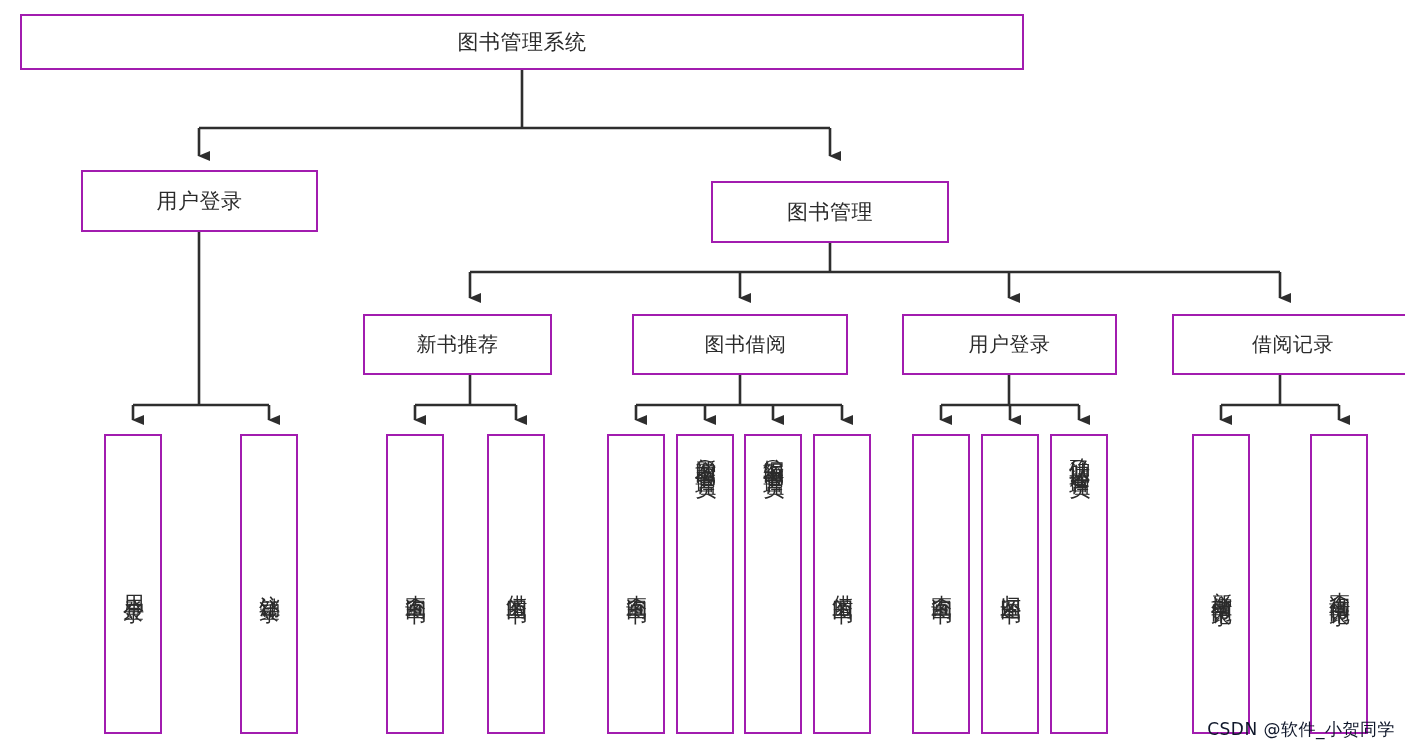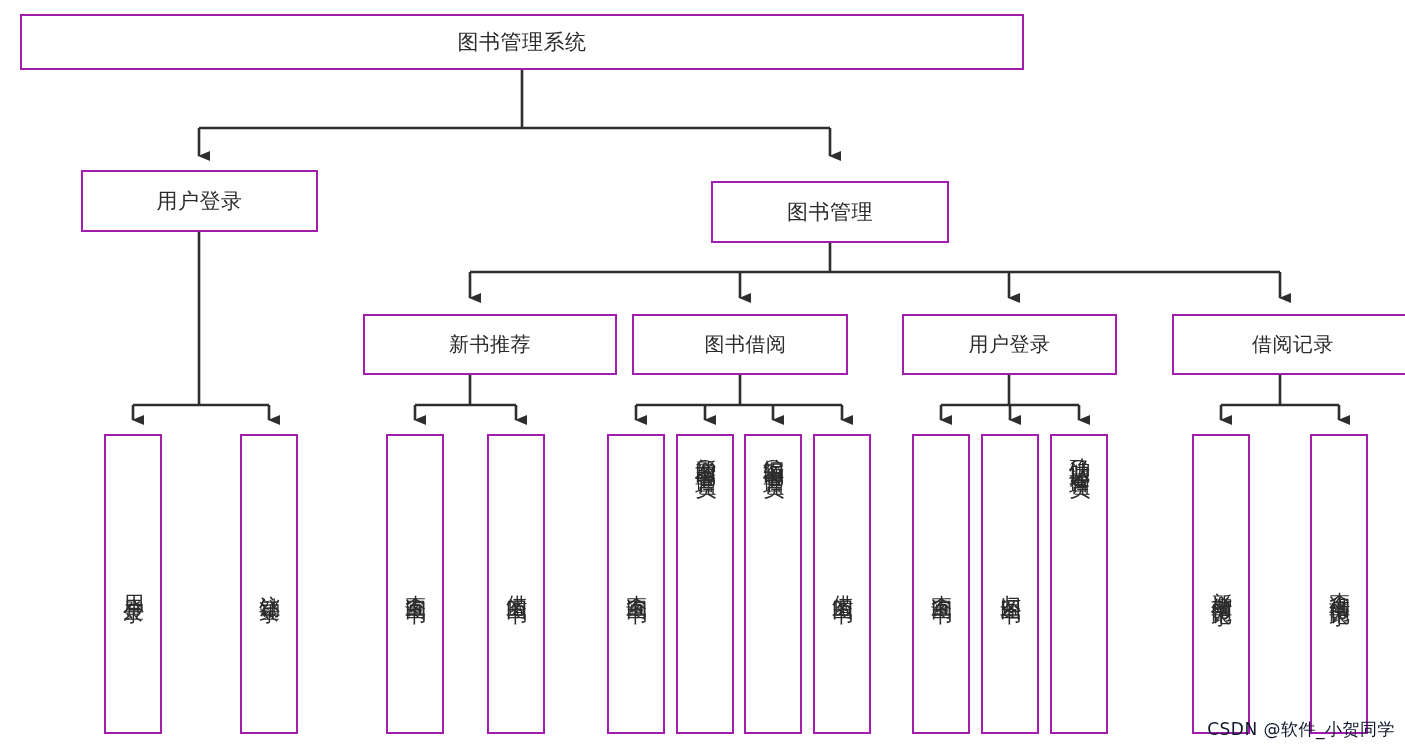--- a/index.html
+++ b/index.html
@@ -142,21 +142,21 @@
     <span class="lbl">图书管理系统</span>
   </div>
 
   <div class="node lvl2" id="node-l2-0" style="left: 81px; top: 170px; width: 237px; height: 62px;">
     <span class="lbl">用户登录</span>
   </div>
   <div class="node lvl2" id="node-l2-1" style="left: 711px; top: 170px; width: 238px; height: 62px; margin-top: 11px;">
     <span class="lbl">图书管理</span>
   </div>
 
-  <div class="node lvl3" id="node-l3-0" style="left: 363px; top: 314px; width: 254px; height: 61px;">
+  <div class="node lvl3" id="node-l3-0" style="left: 363px; top: 314px; width: 189px; height: 61px;">
     <span class="lbl">新书推荐</span>
   </div>
   <div class="node lvl3" id="node-l3-1" style="left: 632px; top: 314px; width: 216px; height: 61px; padding-left: 11px;">
     <span class="lbl">图书借阅</span>
   </div>
   <div class="node lvl3" id="node-l3-2" style="left: 902px; top: 314px; width: 215px; height: 61px;">
     <span class="lbl">用户登录</span>
   </div>
   <div class="node lvl3" id="node-l3-3" style="left: 1172px; top: 314px; width: 242px; height: 61px;">
     <span class="lbl">借阅记录</span>

